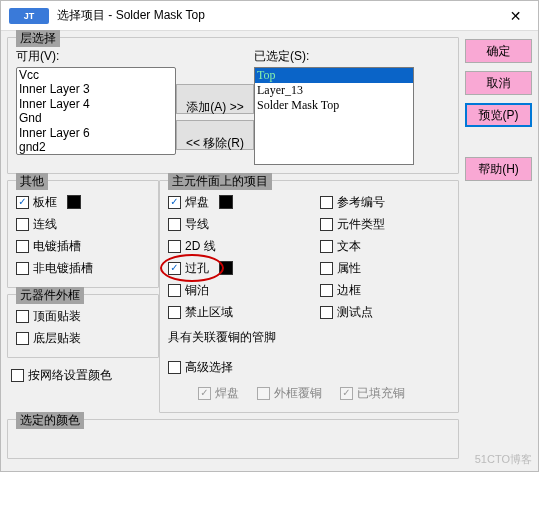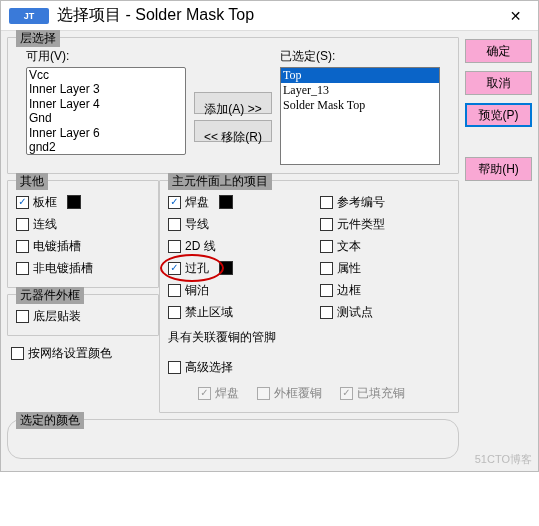--- a/index.html
+++ b/index.html
@@ -16,21 +16,21 @@
     background: #fff;
     height: 30px; display: flex; align-items: center;
     padding: 0 0 0 8px;
     border-bottom: 1px solid #ddd;
   }
   .titlebar .app-icon {
     width: 40px; height: 16px; background: #3a7ad9; border-radius: 2px;
     margin-right: 8px; display:flex; align-items:center; justify-content:center;
     color:#fff; font-size:9px; font-weight:bold;
   }
-  .titlebar .title { flex:1; font-size: 16px; }
+  .titlebar .title { flex:1; font-size: 12px; }
   .titlebar .close {
     width: 45px; height: 30px; display:flex; align-items:center; justify-content:center;
     font-size: 14px; color:#000;
   }
 
   .client {
     display: flex; padding: 6px;
     background: #f0f0f0;
   }
   .main-col { flex:1; margin-right: 6px; }
@@ -40,41 +40,41 @@
     border: 1px solid #c9c9c9; border-radius: 1px;
     margin-bottom: 6px;
     padding: 10px 8px 8px 8px;
     position: relative;
   }
   .gb > .legend {
     position: absolute; top: -8px; left: 8px;
     background: #a3a3a3; padding: 0 4px; font-size:12px;
   }
 
-  .layer-row { display:flex; gap:8px;justify-content:center; }
+  .layer-row { display:flex; gap:0; }
   label.fld { display:block; margin-bottom:2px; }
   select.listbox {
     width: 160px; font-family: Tahoma, sans-serif; font-size:12px;
     background:#fff; border:1px solid #7a7a7a;
   }
   select.listbox option { padding:0 2px; }
   .mid-btns { display:flex; flex-direction:column; gap:6px; justify-content:center; padding-top:20px; }
   .wbtn {
     background: #e1e1e1; border:1px solid #adadad;
-    padding: 8px 6px; min-width: 78px; height:22px;
+    padding: 14px 6px; min-width: 78px; height:22px;
     font-size:12px; cursor:pointer;
   }
   .side-btn {
     background:#f9a8d4; border:1px solid #adadad;
     height:24px; font-size:12px; cursor:pointer;
   }
   .side-btn.default { border:1px solid #0078d7; outline:1px solid #0078d7; outline-offset:-2px;}
   .sel-list { width:160px; height:98px; border:1px solid #7a7a7a; background:#fff; overflow:auto; }
   .sel-list .opt { padding:0 2px; font-family: Tahoma; font-size:12px; }
-  .sel-list .opt.sel { background:#0a64c8; color:#ffffff; }
+  .sel-list .opt.sel { background:#0a64c8; color:#86efac; }
 
   .cols { display:flex; }
   .gbcol { flex:0 0 auto; }
 
   .chk-row { display:flex; align-items:center; height:22px; gap:4px; }
   .chk {
     width:13px; height:13px; border:1px solid #333; background:#fff;
     display:inline-flex; align-items:center; justify-content:center;
     font-size:10px; line-height:1; color:#0a64c8; flex-shrink:0;
   }
@@ -84,21 +84,21 @@
   .main-items-inner { display:flex; gap:22px; }
   .sub-label { margin-top:6px; margin-bottom:10px; }
   .highlight-ellipse {
     position:absolute; border:2px solid #c00; border-radius:50%;
     width:64px; height:28px; pointer-events:none;
   }
   .disabled-txt { color:#888; }
   .watermark {
     position:absolute; right:6px; bottom:4px; color:#bbb; font-size:11px;
   }
-  .bottom-area { min-height:40px; padding:6px 2px 10px 4px;border-radius:14px; }
+  .bottom-area { min-height:40px; padding:6px 2px 10px 4px; }
   .client-wrap { position:relative; }
 </style>
 </head>
 <body>
 
 <div class="window">
   <div class="titlebar">
     <div class="app-icon">JT</div>
     <div class="title">选择项目 - Solder Mask Top</div>
     <div class="close">✕</div>
@@ -152,20 +152,24 @@
                 <span class="chk"></span>
                 <span>电镀插槽</span>
               </div>
               <div class="chk-row">
                 <span class="chk"></span>
                 <span>非电镀插槽</span>
               </div>
             </div>
           <div class="gb" id="gb-outline">
             <span class="legend">元器件外框</span>
+          <div class="chk-row">
+                <span class="chk"></span>
+                <span>顶面贴装</span>
+              </div>
               <div class="chk-row">
                 <span class="chk"></span>
                 <span>底层贴装</span>
               </div>
             </div>
           <div class="chk-row" style="margin-top:6px; padding-left:4px;">
             <span class="chk"></span>
             <span>按网络设置颜色</span>
           </div>
         </div>

